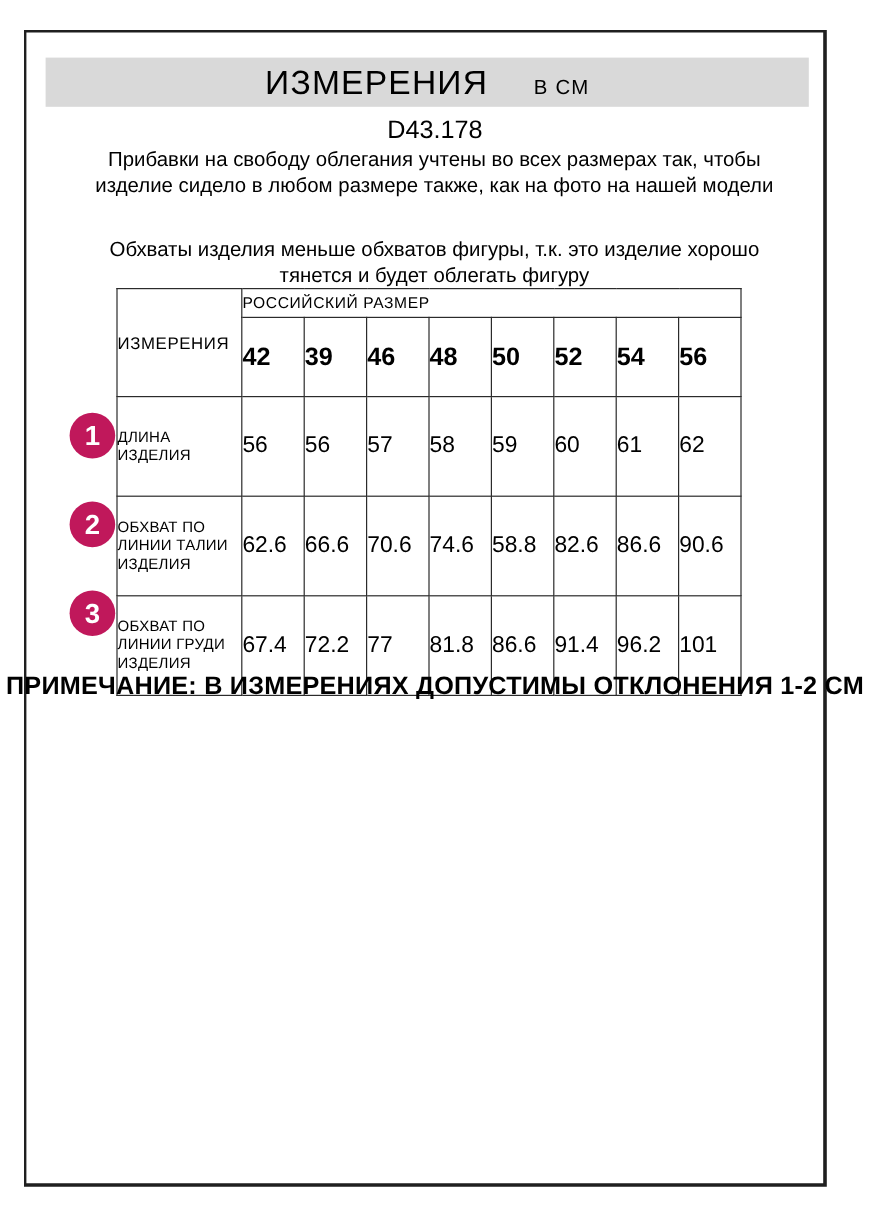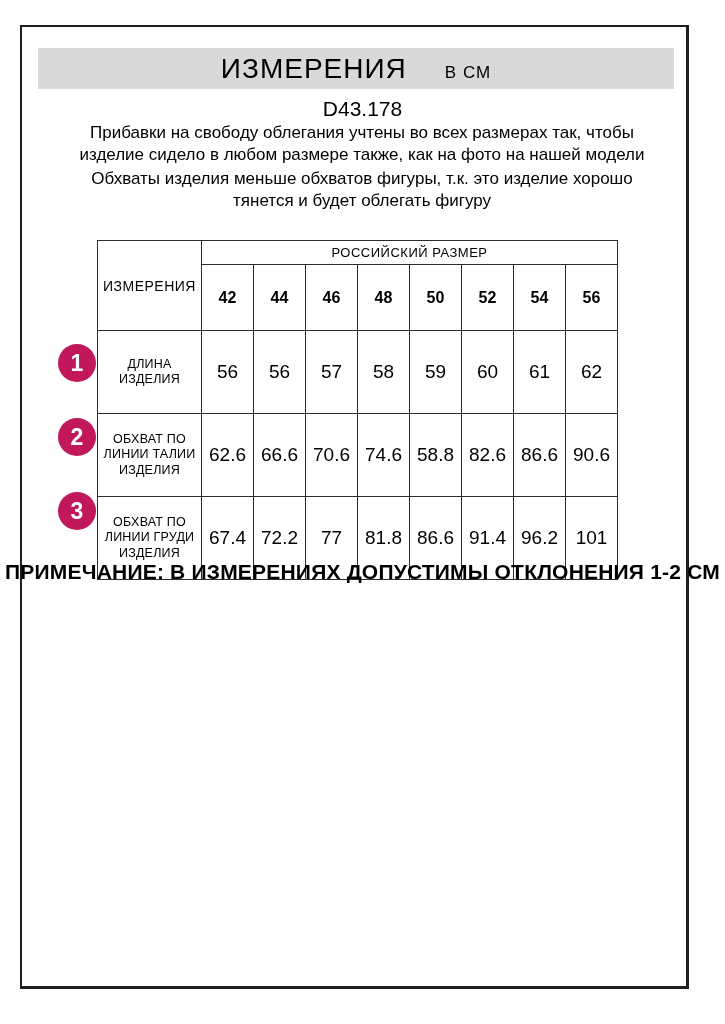--- a/index.html
+++ b/index.html
@@ -41,48 +41,48 @@
   }
   .para {
     position: absolute;
     left: 62px;
     width: 600px;
     text-align: center;
     font-size: 17px;
     line-height: 21.5px;
   }
   .para1 { top: 122px; }
-  .para2 { top: 168px; }
+  .para2 { top: 197px; }
   table.size-table {
     position: absolute;
     left: 97px; top: 240px;
     border-collapse: collapse;
     table-layout: fixed;
   }
   table.size-table td {
     border: 1.5px solid #2b2b2b;
-    text-align: center;
+    text-align: left;
     vertical-align: middle;
     padding: 0;
     margin-top: 20px;
   }
   .col-label { width: 104px; }
   .col-size { width: 52px; }
   .group-head td, td.group-head {
     height: 24px;
     font-size: 13px;
     letter-spacing: 0.5px;
   }
   td.measure-head {
     font-size: 14px;
     letter-spacing: 0.5px;
   }
   tr.sizes-row { height: 66px; }
   tr.sizes-row td {
-    font-size: 16px;
+    font-size: 21px;
     font-weight: bold;
   }
   tr.data-row { height: 83px; }
   td.row-label {
     font-size: 12.5px;
     line-height: 15.5px;
     letter-spacing: 0.2px;
     padding: 0 6px;
   }
   td.val { font-size: 19px; }
@@ -138,21 +138,21 @@
       <col class="col-size">
       <col class="col-size">
   </colgroup>
   <tbody>
       <tr class="group-head">
     <td class="measure-head" rowspan="2">ИЗМЕРЕНИЯ</td>
     <td class="group-head" colspan="8">РОССИЙСКИЙ РАЗМЕР</td>
   </tr>
   <tr class="sizes-row">
     <td>42</td>
-    <td>44</td>
+    <td>39</td>
     <td>46</td>
     <td>48</td>
     <td>50</td>
     <td>52</td>
     <td>54</td>
     <td>56</td>
   </tr>
   <tr class="data-row">
     <td class="row-label">ДЛИНА ИЗДЕЛИЯ</td>
     <td class="val">56</td>

